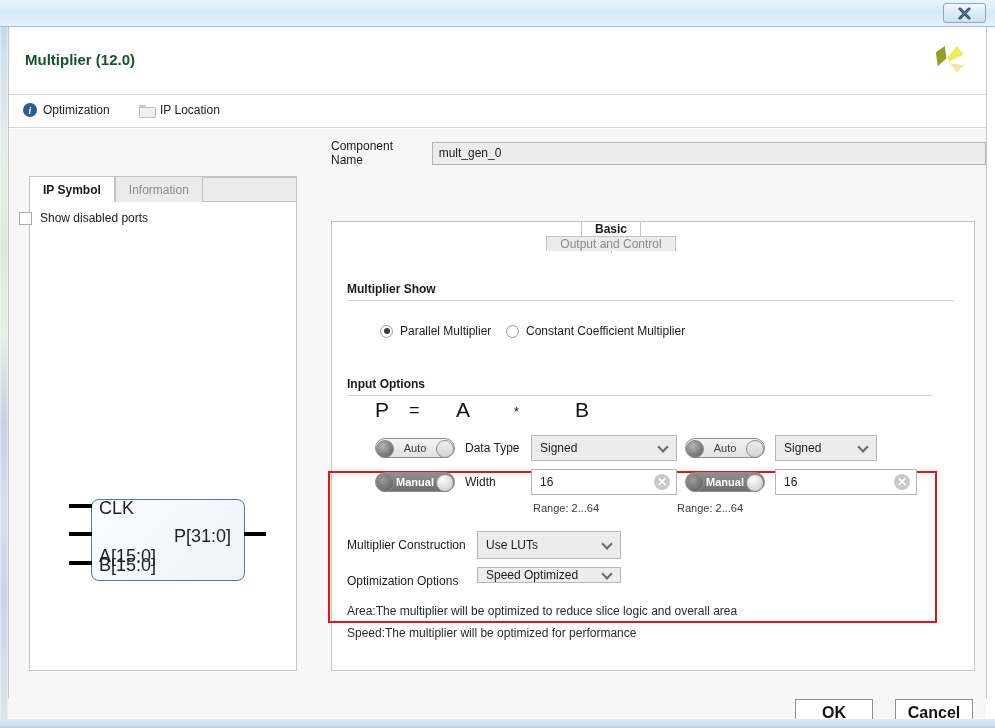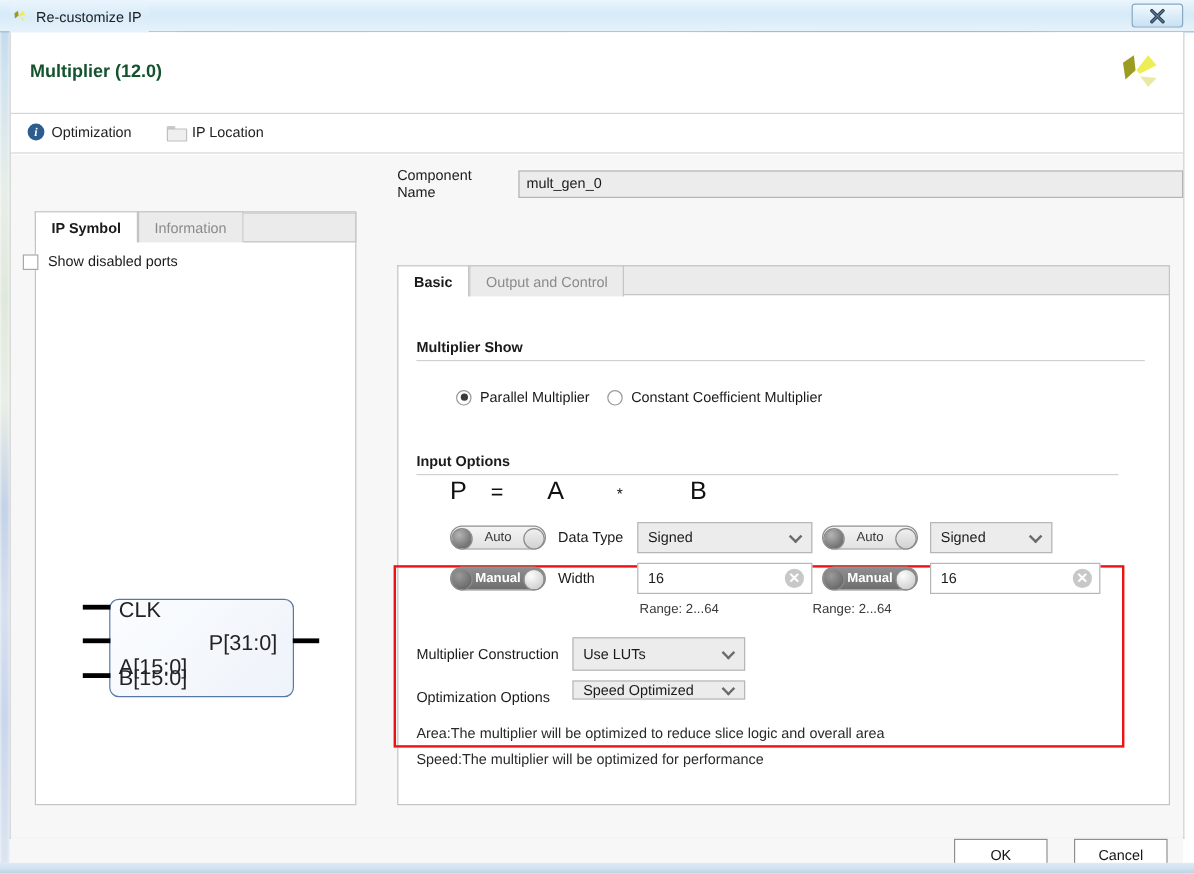--- a/index.html
+++ b/index.html
@@ -159,22 +159,22 @@
     display: flex; align-items: center; gap: 8px;
   }
   #comp-name-label { font-size: 12px; color: #1a1a1a; }
   #comp-name-input {
     width: 582px; height: 23px; border: 1px solid #b4b4b4;
     background: #ececec; font-size: 12px; color: #1a1a1a;
     padding: 0 6px; font-family: "Liberation Sans", sans-serif;
   }
 
   #right-tabs {
-    position: absolute; left: 322px; top: 92px; width: 644px; height: 26px;
-    display: flex; align-items: flex-start;
+    position: absolute; left: 322px; top: 92px; width: 560px; height: 26px;
+    display: flex; align-items: center; flex-direction: column;
   }
   #right-panel {
     position: absolute; left: 322px; top: 92px; width: 644px; height: 450px;
     background: #ffffff; border: 1px solid #c4c4c4;
   }
 
   .group-title {
     position: absolute; font-size: 12px; font-weight: bold; color: #1a1a1a;
   }
   .group-rule {
@@ -259,23 +259,24 @@
   .desc-line { position: absolute; font-size: 12px; color: #2a2a2a; }
 
   
   #footer {
     position: absolute; left: 0; top: 671px; width: 977px; height: 56px;
     background: #f7f7f7;
   }
   .dlg-btn {
     position: absolute; top: 672px; width: 78px; height: 27px;
     border: 1px solid #8f8f8f; background: #ffffff;
-    font-size: 12px; color: #141414;
+    font-size: 16px; color: #141414;
     display: flex; align-items: center; justify-content: center;
     font-family: "Liberation Sans", sans-serif;
+    font-weight: bold;
   }
   #ok-btn { left: 786px; }
   #cancel-btn { left: 886px; }
   #watermark {
     position: absolute; left: 710px; top: 700px;
     font-size: 12px; color: #d9dfe2; white-space: nowrap;
   }
   #bottom-edge {
     position: absolute; left: 0; top: 719px; width: 995px; height: 9px;
     background: linear-gradient(180deg,#dfeaf4 0%,#cfe0ef 60%,#b9d2e6 100%);
@@ -283,28 +284,20 @@
 </style>
 </head>
 <body>
 
 <div id="bg-left-strip"></div>
 <div id="titlebar-blur"></div>
 
 <div id="window">
 
   <div id="titlebar">
-    <div id="titlebar-left">
-      <svg class="xlogo" width="15" height="15" viewBox="0 0 30 30">
-        <polygon points="15,14 22,6 26,12 17,16" fill="#eeee55"></polygon>
-        <polygon points="15,14 16,17 26,18 22,23" fill="#e8e89a"></polygon>
-        <polygon points="15,14 14,6 8,10 9,19" fill="#9a9a22"></polygon>
-      </svg>
-      <span id="window-title">Re-customize IP</span>
-    </div>
     <div id="close-btn">
       <svg width="13" height="13" viewBox="0 0 14 14">
         <path d="M2 2 L12 12 M12 2 L2 12" stroke="#2b3f55" stroke-width="3" stroke-linecap="round"></path>
         <path d="M2 2 L12 12 M12 2 L2 12" stroke="#5b7894" stroke-width="1.2" stroke-linecap="round"></path>
       </svg>
     </div>
   </div>
 
   <div id="body-area">
 

